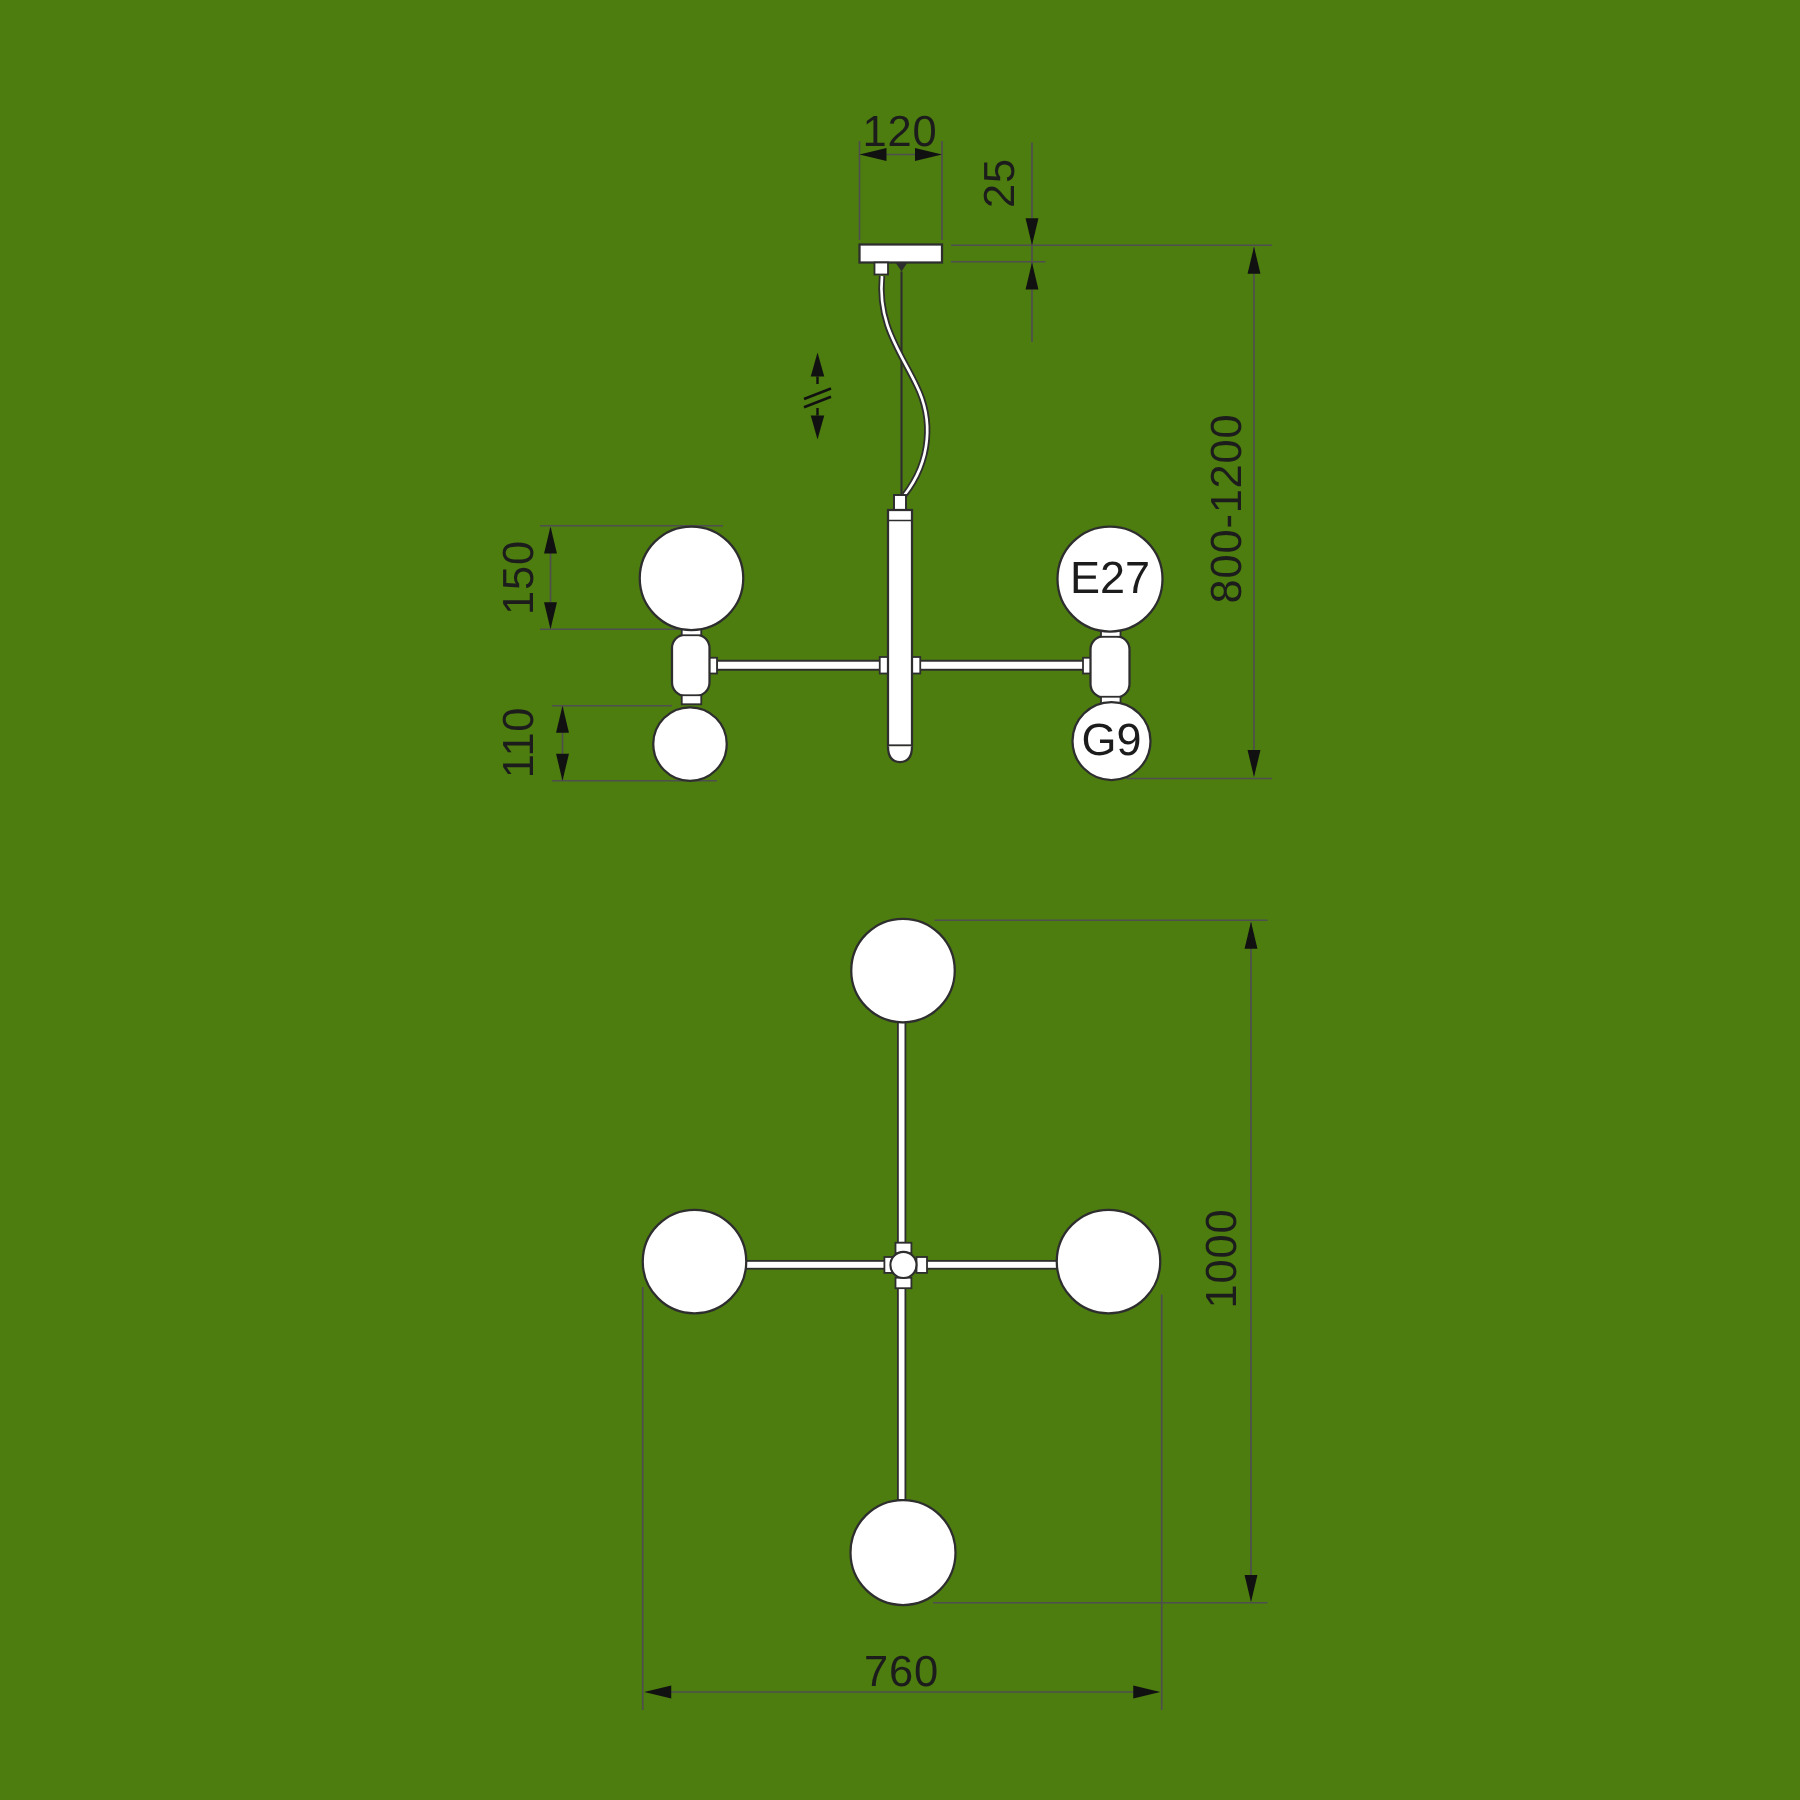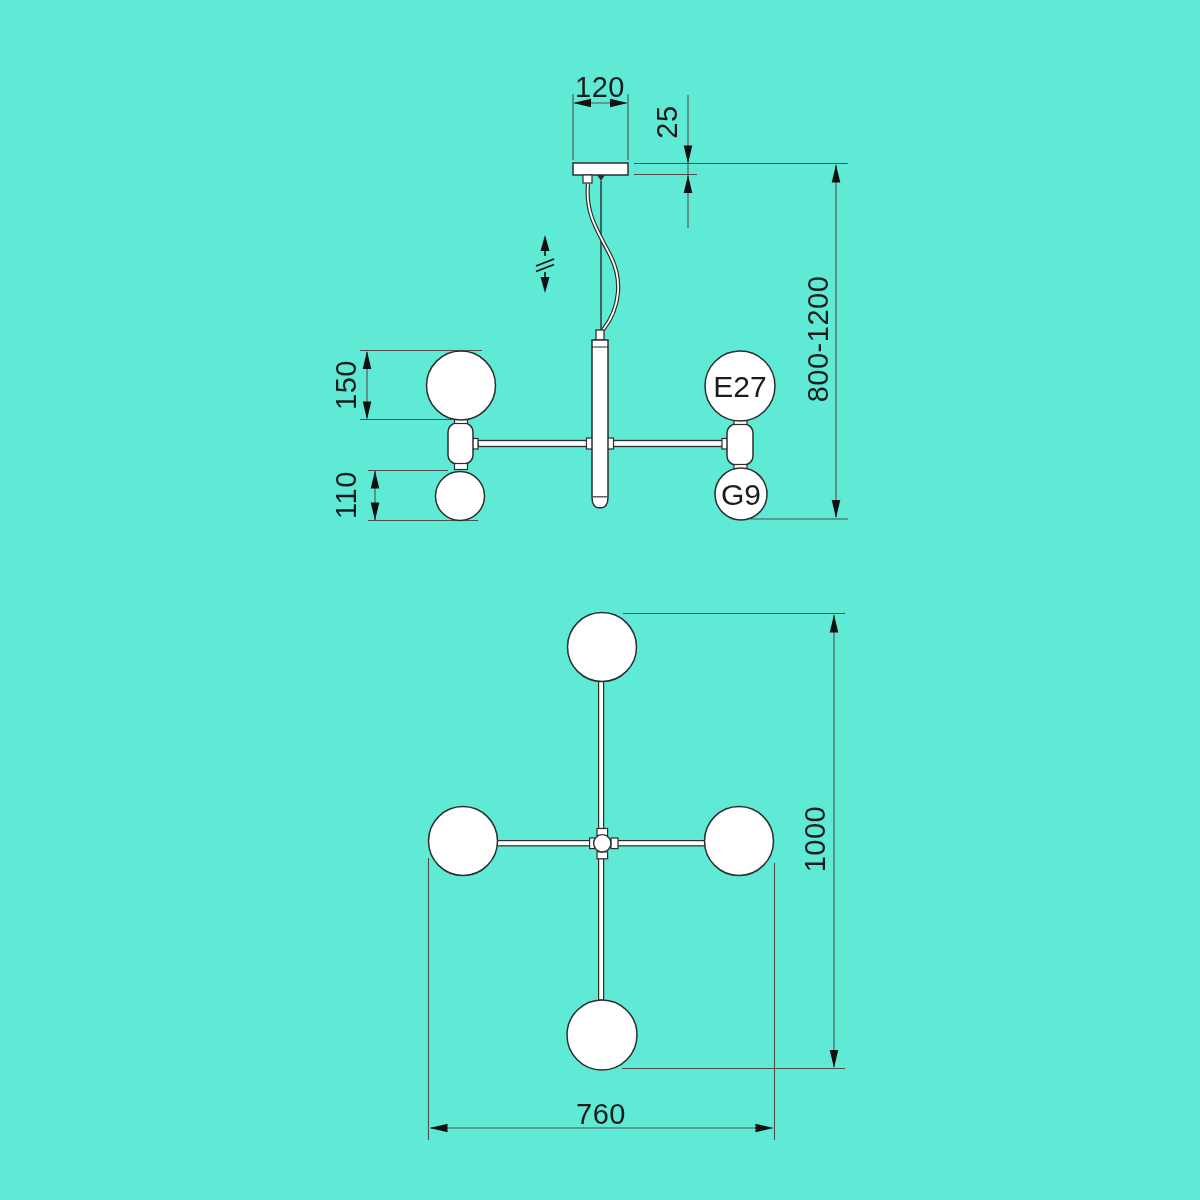--- a/index.html
+++ b/index.html
@@ -7,21 +7,21 @@
     padding: 0;
     background: #ffffff;
     width: 1200px;
     height: 1200px;
     font-family: "Liberation Sans", sans-serif;
   }
   .stage {
     position: relative;
     width: 1200px;
     height: 1200px;
-    background: #5eead4;
+    background: #4d7c0f;
     overflow: hidden;
   }
   svg { display: block; }
   text {
     font-family: "Liberation Sans", sans-serif;
     fill: #1c1c1c;
   }
   .dim-text  { font-size: 29px; letter-spacing: 0.5px; }
   .sock-text { font-size: 30px; }
 </style>

